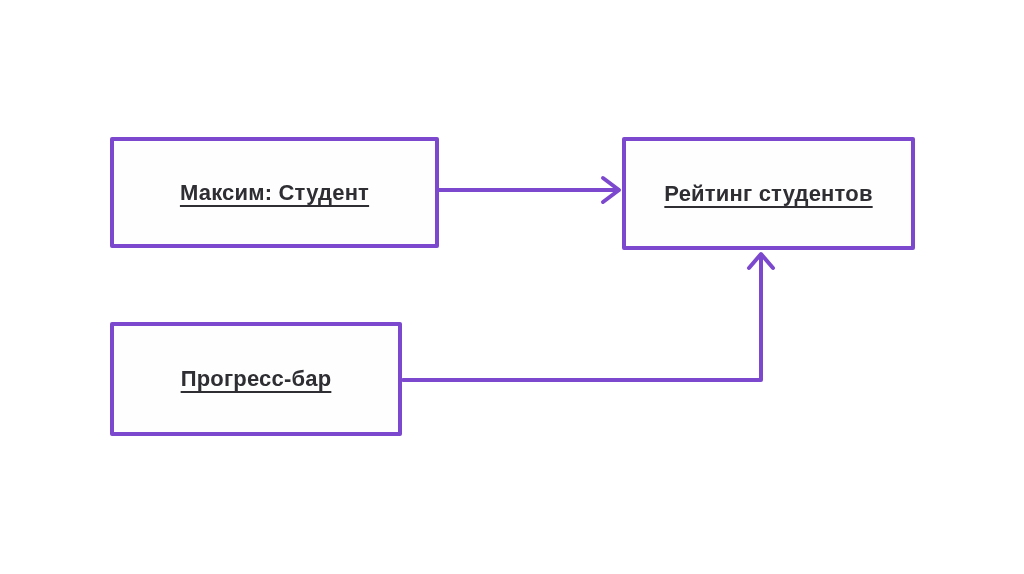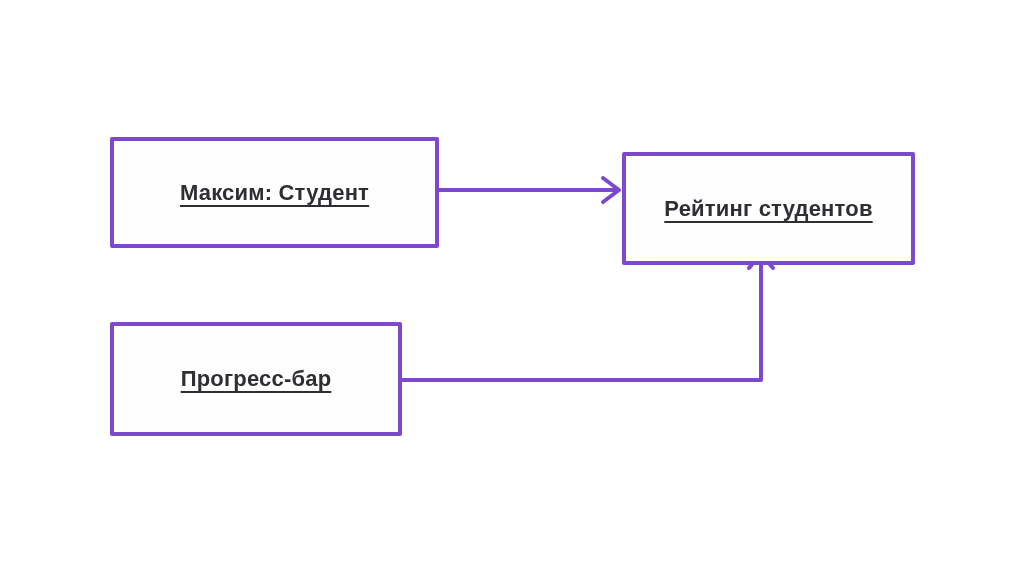--- a/index.html
+++ b/index.html
@@ -33,21 +33,21 @@
     color:var(--text);
     font-size:22px;
     font-weight:600;
     letter-spacing:0.2px;
     text-decoration:underline;
     text-decoration-thickness:2px;
     text-underline-offset:5px;
     white-space:nowrap;
   }
   #node-maxim   {left:110px; top:137px; width:329px; height:111px;}
-  #node-rating  {left:622px; top:152px; width:293px; height:113px;}
+  #node-rating  {left:622px; top:137px; width:293px; height:113px;}
   #node-progress{left:110px; top:322px; width:292px; height:114px;}
   .edges{
     position:absolute;
     left:0;top:0;
     width:1024px;height:574px;
     pointer-events:none;
   }
   .edges path, .edges polyline{
     fill:none;
     stroke:var(--accent);

